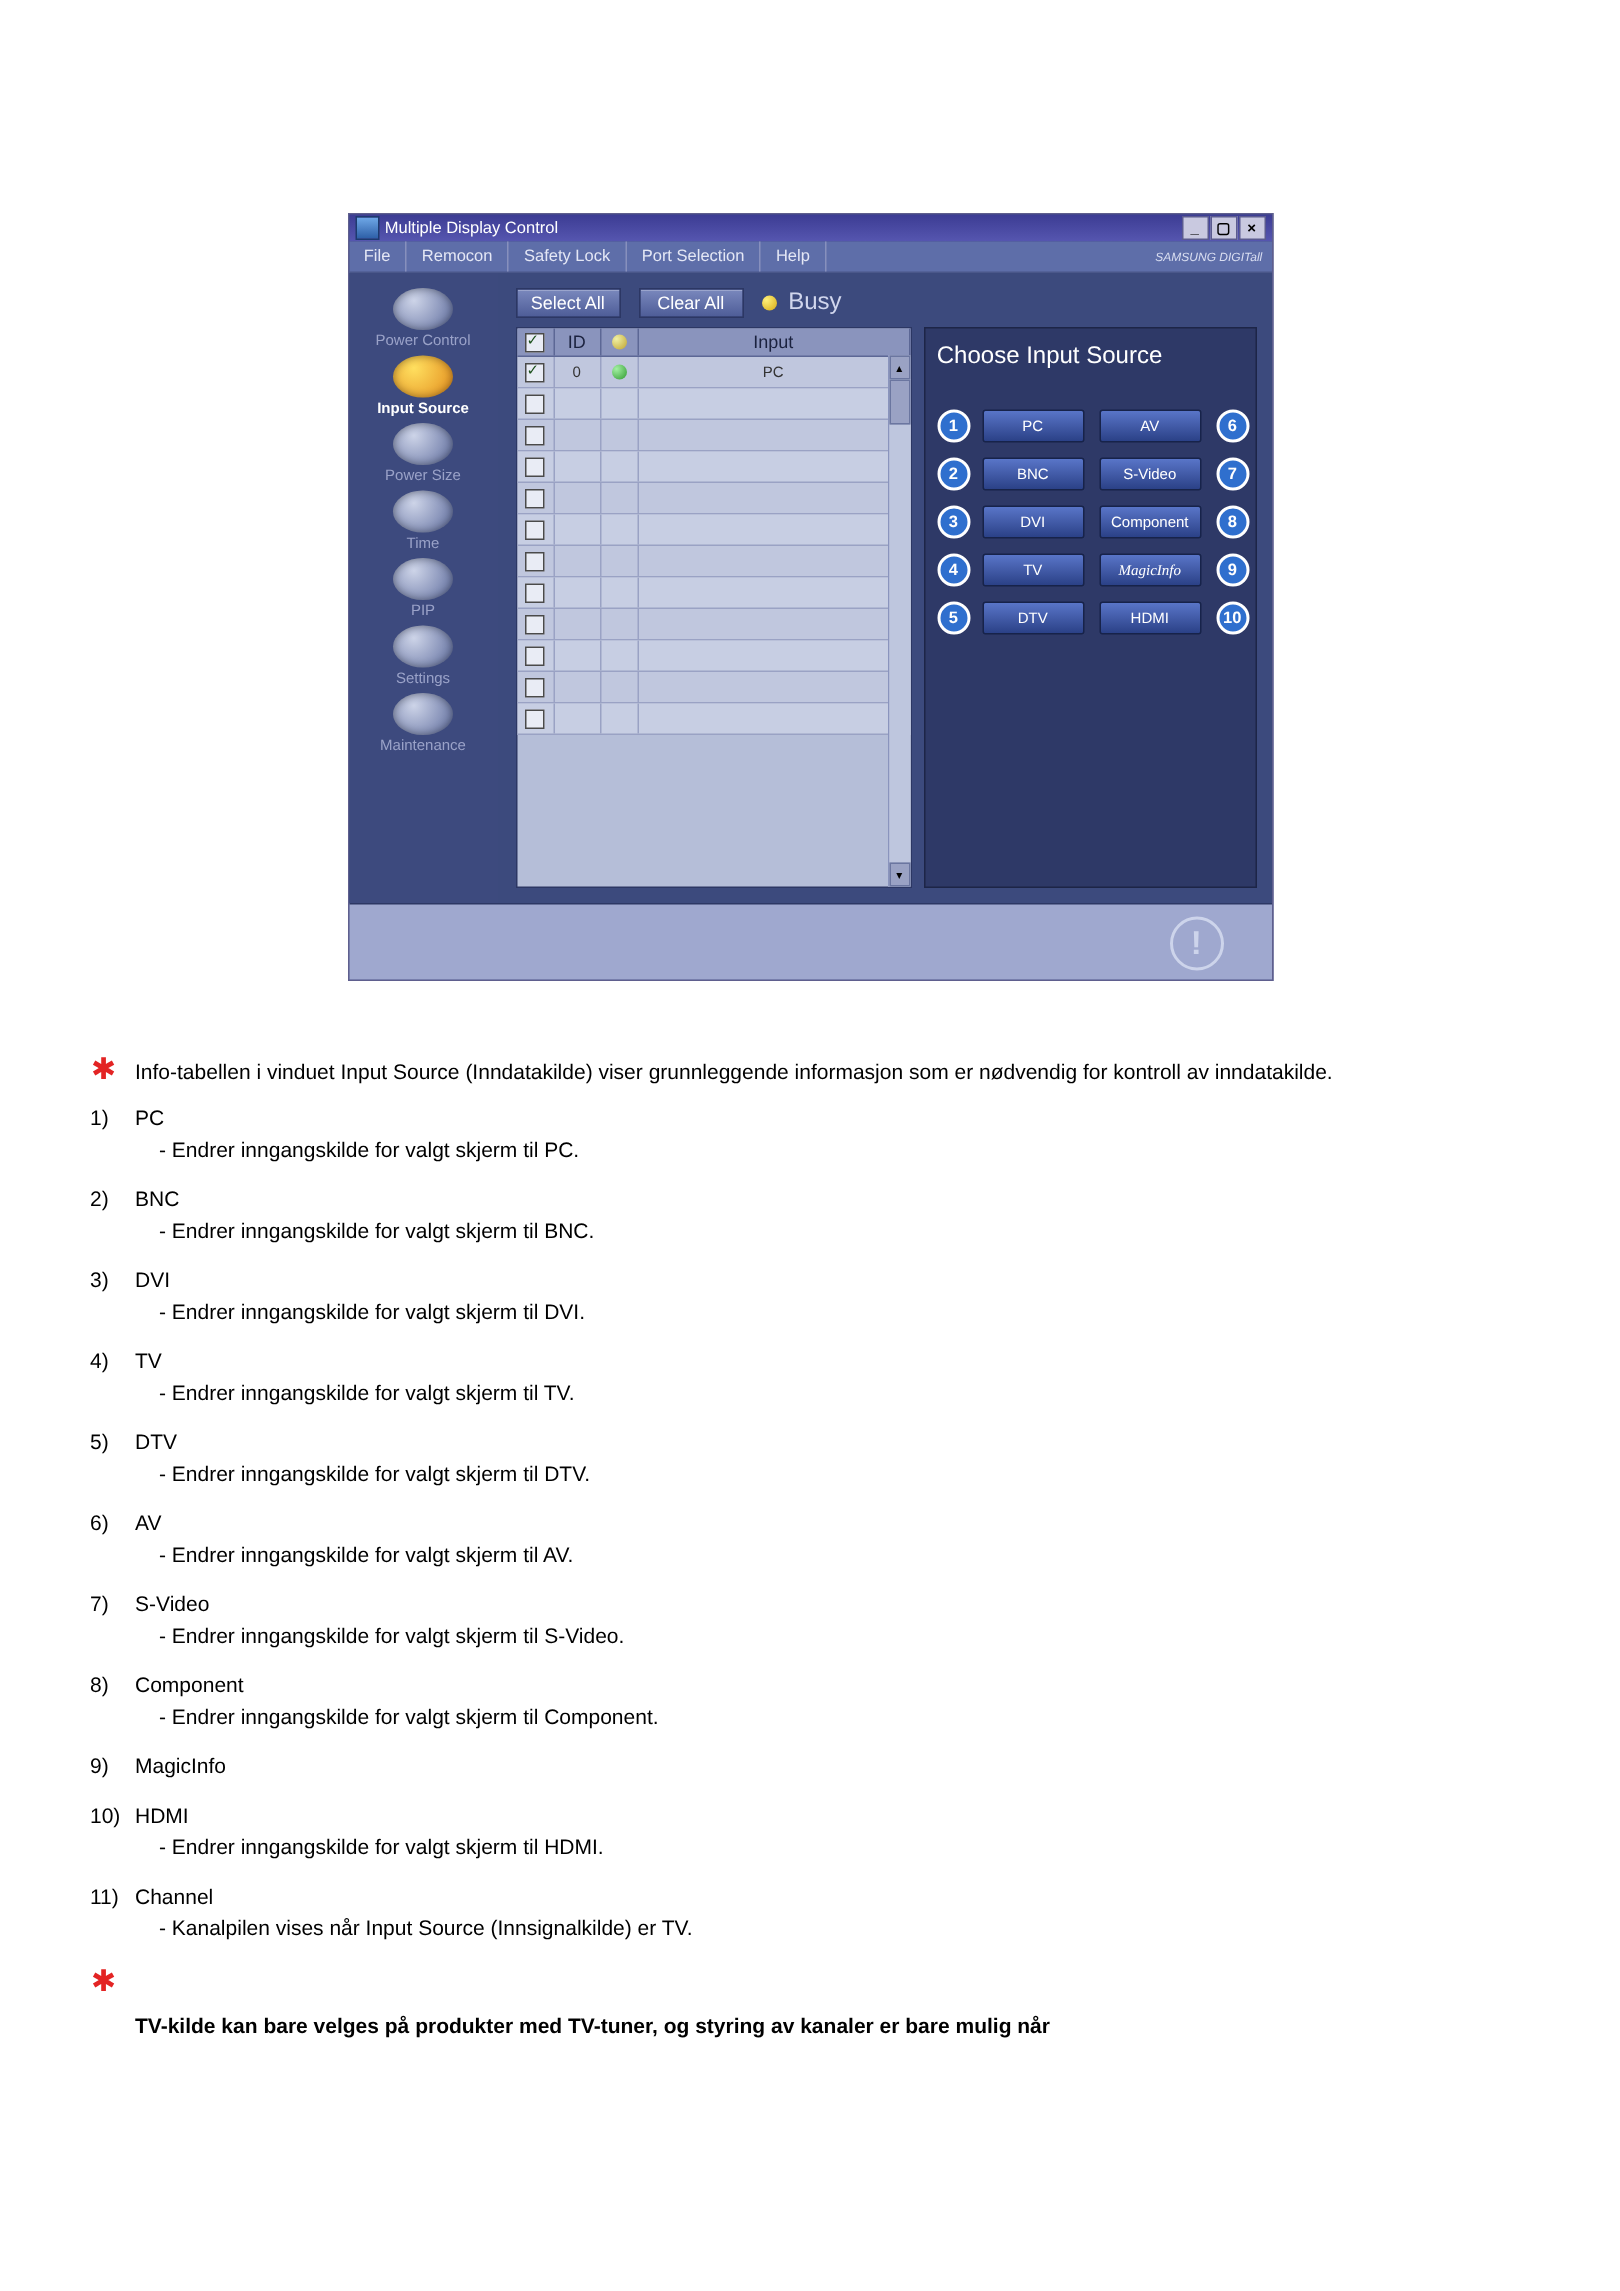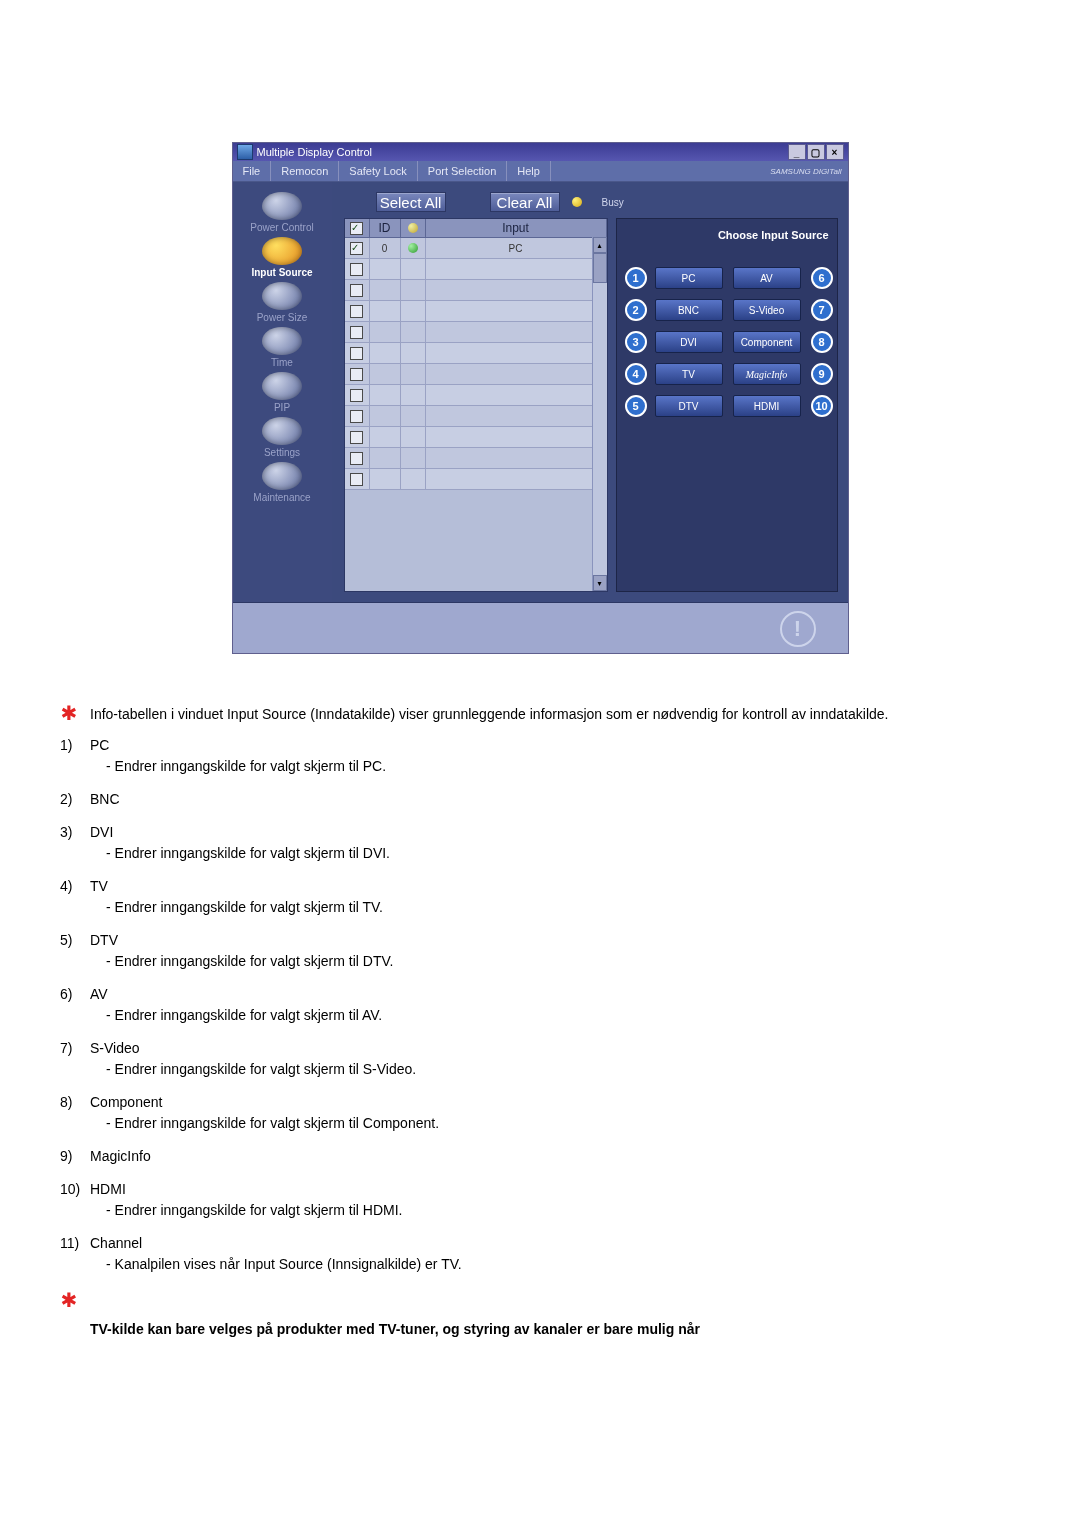--- a/index.html
+++ b/index.html
@@ -119,29 +119,28 @@
     align-items: center;
     gap: 12px;
     margin-bottom: 6px;
   }
   .btn {
     width: 68px;
     height: 18px;
     background: linear-gradient(#7a88bd, #4e5d98);
     border: 1px solid #2c3764;
     color: #fff;
-    font-size: 15px;
+    font-size: 12px;
     display: flex; align-items: center; justify-content: center;
     box-shadow: inset 0 1px 0 rgba(255,255,255,0.25);
-    margin-left: 32px;
   }
   .busy {
-    display: flex; align-items: center; gap: 20px;
+    display: flex; align-items: center; gap: 8px;
     color: #d1d6ed;
-    font-size: 10px;
+    font-size: 16px;
   }
   .dot-busy { width: 10px; height: 10px; border-radius: 50%; background: radial-gradient(circle at 30% 30%, #fff07a, #d6aa14); }
   .middle-row {
     display: flex;
     gap: 8px;
     flex: 1;
   }
   
   .table-wrap {
     width: 262px;
@@ -188,24 +187,24 @@
   .sb-thumb { height: 28px; background: #9aa2c4; border:1px solid #6b76a0; }
   
   .right-panel {
     flex: 1;
     background: #2e3967;
     border: 1px solid #1d2547;
     padding: 10px 8px 8px 8px;
     position: relative;
   }
   .rp-title {
-    text-align: right;
+    text-align: left;
     color: #fff;
-    font-size: 11px;
-    font-weight: bold;
+    font-size: 16px;
+    font-weight: normal;
     margin-bottom: 24px;
   }
   .choose-grid {
     display: grid;
     grid-template-columns: 18px 66px 66px 18px;
     grid-auto-rows: 26px;
     align-items: center;
     justify-content: center;
     column-gap: 12px;
     row-gap: 6px;
@@ -502,21 +501,21 @@
   </div>
 
   <div class="desc">
     <div class="note-row">
       <span class="star">✱</span>
       <span>Info-tabellen i vinduet Input Source (Inndatakilde) viser grunnleggende informasjon som er nødvendig for kontroll av inndatakilde.</span>
     </div>
 
     <ul class="list" id="desc-list">
         <li><span class="num">1)</span><span>PC</span><div class="sub">- Endrer inngangskilde for valgt skjerm til PC.</div></li>
-        <li><span class="num">2)</span><span>BNC</span></li>
+        <li><span class="num">2)</span><span>BNC</span><div class="sub">- Endrer inngangskilde for valgt skjerm til BNC.</div></li>
         <li><span class="num">3)</span><span>DVI</span><div class="sub">- Endrer inngangskilde for valgt skjerm til DVI.</div></li>
         <li><span class="num">4)</span><span>TV</span><div class="sub">- Endrer inngangskilde for valgt skjerm til TV.</div></li>
         <li><span class="num">5)</span><span>DTV</span><div class="sub">- Endrer inngangskilde for valgt skjerm til DTV.</div></li>
         <li><span class="num">6)</span><span>AV</span><div class="sub">- Endrer inngangskilde for valgt skjerm til AV.</div></li>
         <li><span class="num">7)</span><span>S-Video</span><div class="sub">- Endrer inngangskilde for valgt skjerm til S-Video.</div></li>
         <li><span class="num">8)</span><span>Component</span><div class="sub">- Endrer inngangskilde for valgt skjerm til Component.</div></li>
         <li><span class="num">9)</span><span>MagicInfo</span></li>
         <li><span class="num">10)</span><span>HDMI</span><div class="sub">- Endrer inngangskilde for valgt skjerm til HDMI.</div></li>
         <li><span class="num">11)</span><span>Channel</span><div class="sub">- Kanalpilen vises når Input Source (Innsignalkilde) er TV.</div></li>
       </ul>

